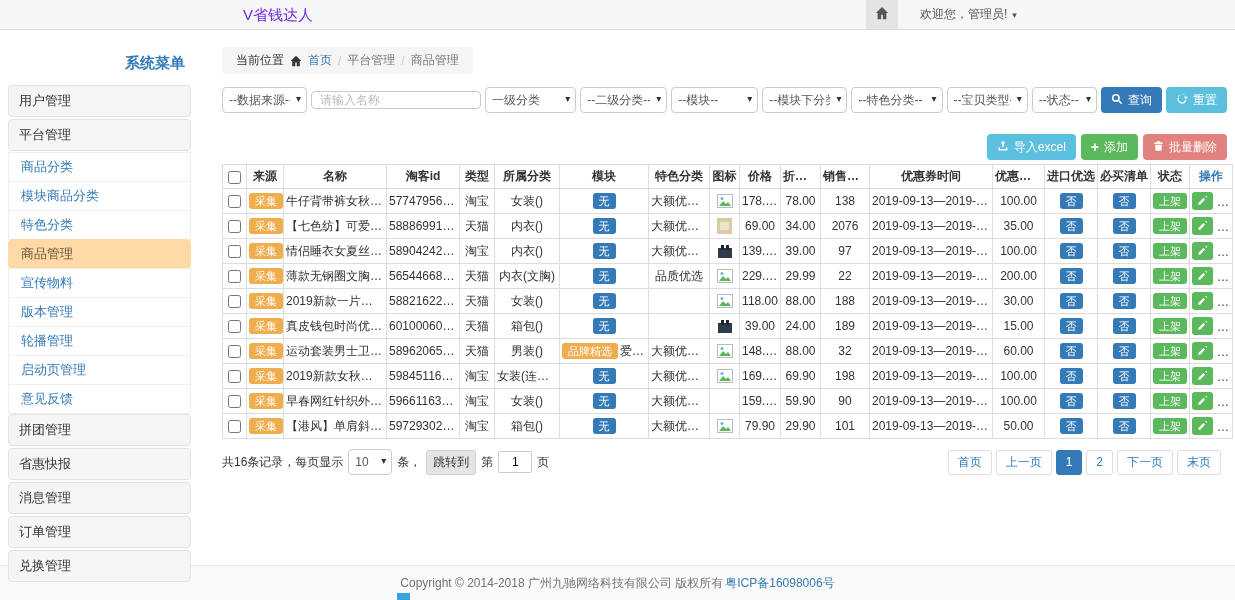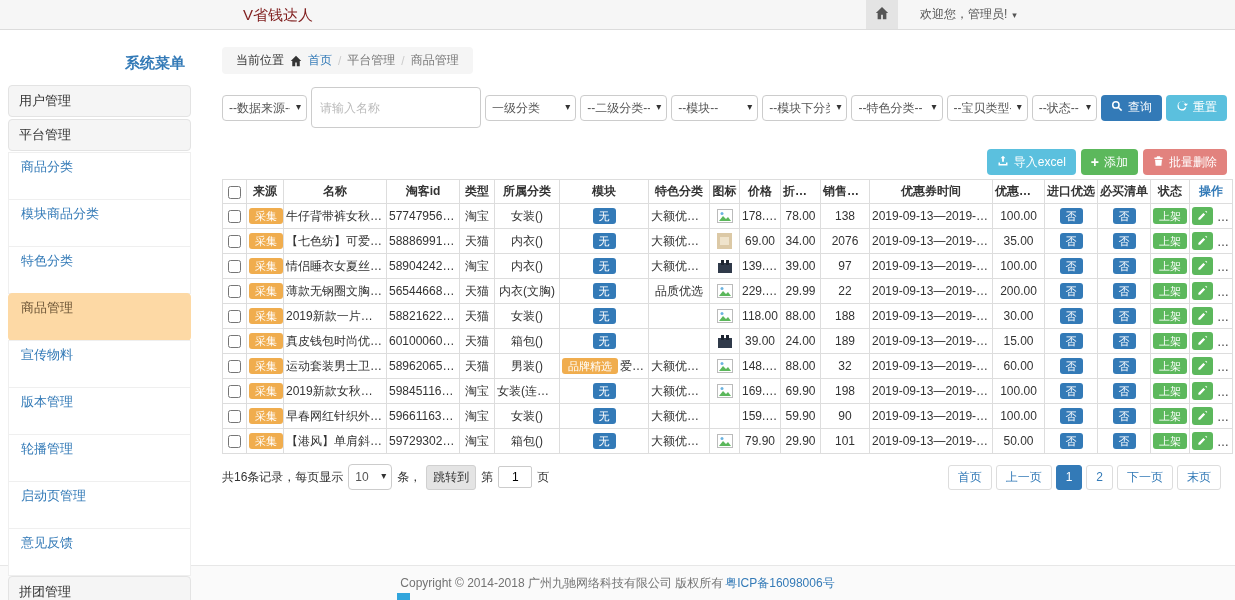--- a/index.html
+++ b/index.html
@@ -4,48 +4,48 @@
 <style>
   * { box-sizing: border-box; }
   html,body { margin:0; padding:0; }
   body {
     width:1235px; height:600px; overflow:hidden; position:relative;
     font-family:"Liberation Sans","DejaVu Sans",sans-serif;
     background:#fff; color:#333;
   }
   
   .topbar { height:30px; background:#f6f6f6; border-bottom:1px solid #dcdcdc; position:relative; }
-  .brand { position:absolute; left:243px; top:0; line-height:29px; font-size:15px; color:#7f1d1d; }
+  .brand { position:absolute; left:243px; top:0; line-height:29px; font-size:15px; color:#6d28d9; }
   .header-right { position:absolute; left:866px; top:0; height:29px; display:flex; align-items:center; }
   .home-btn { width:32px; height:29px; background:#e4e4e4; border:none; display:flex; align-items:center; justify-content:center; cursor:pointer; }
   .welcome { margin-left:22px; font-size:12px; color:#555; cursor:pointer; display:flex; align-items:center; gap:5px; }
   .welcome .caret { font-size:9px; color:#555; }
   
   .page { display:flex; height:535px; }
   aside { width:183px; flex:none; margin:20px 0 0 8px; }
   .sidebar-title { color:#337ab7; font-weight:bold; font-size:15px; padding:4px 6px 12px 6px;text-align:right; }
   .menu-item { display:block; font-size:13px; text-decoration:none; cursor:pointer; }
   .menu-item.top { background:#f5f5f5; border:1px solid #e3e3e3; border-radius:4px; color:#333; padding:6px 10px; margin-bottom:2px; }
-  .menu-item.sub { background:#fff; border:1px solid #efefef; margin-top:-1px; color:#337ab7; padding:5px 10px 23px 12px; }
+  .menu-item.sub { background:#fff; border:1px solid #efefef; margin-top:-1px; color:#337ab7; padding:5px 10px 5px 12px; }
   .menu-item.sub.selected { background:#fdd9a5; border-color:#fdd9a5; border-radius:4px; color:#6b5436; }
   main { flex:1; margin:17px 8px 0 31px; min-width:0; }
   
   .breadcrumb { display:inline-flex; align-items:center; gap:6px; background:#f5f5f5; border-radius:4px; padding:5px 14px; font-size:12px; color:#333; }
   .crumb-home { color:#337ab7; text-decoration:none; }
   .crumb-sep { color:#ccc; }
   .crumb-muted { color:#777; }
   .crumb-house svg { display:block; }
   
   .filters { display:flex; align-items:center; margin-top:13px; gap:4px; font-size:12px; }
   .sel { position:relative; display:inline-block; }
   .sel select { width:100%; height:26px; border:1px solid #ccc; border-radius:4px; background:#fff; font-size:12px; color:#555;
     padding:0 16px 0 6px; appearance:none; -webkit-appearance:none; cursor:pointer; }
   .sel::after { content:"▾"; position:absolute; right:6px; top:6px; font-size:10px; color:#333; pointer-events:none; }
   #filter-controls { display:contents; }
-  .name-input { height:41px; border:1px solid #ccc; border-radius:4px; padding:0 8px; font-size:12px; color:#333; }
+  .name-input { height:18px; border:1px solid #ccc; border-radius:4px; padding:0 8px; font-size:12px; color:#333;font-family:Liberation Serif, serif; }
   .name-input::placeholder { color:#bbb; }
   .btn { border:none; border-radius:4px; color:#fff; font-size:12px; height:26px; padding:0 10px; display:inline-flex; align-items:center; gap:5px; cursor:pointer; white-space:nowrap; }
   .btn-primary { background:#337ab7; }
   .btn-info { background:#5bc0de; }
   .btn-success { background:#5cb85c; }
   .btn-danger { background:#e2827e; }
   .btn .plus { font-size:14px; font-weight:bold; line-height:1; }
   
   .actions { display:flex; justify-content:flex-end; gap:5px; margin:21px 0 4px 0; }
   

